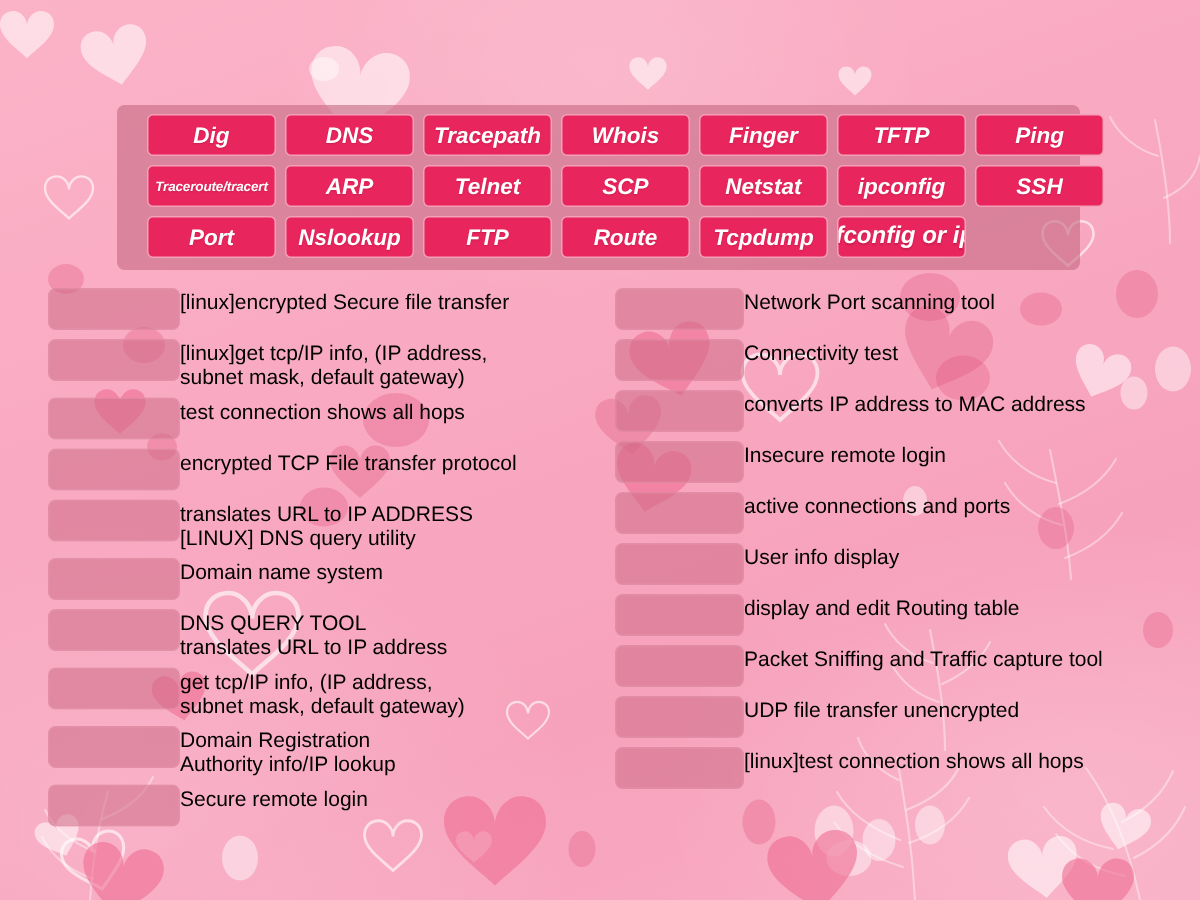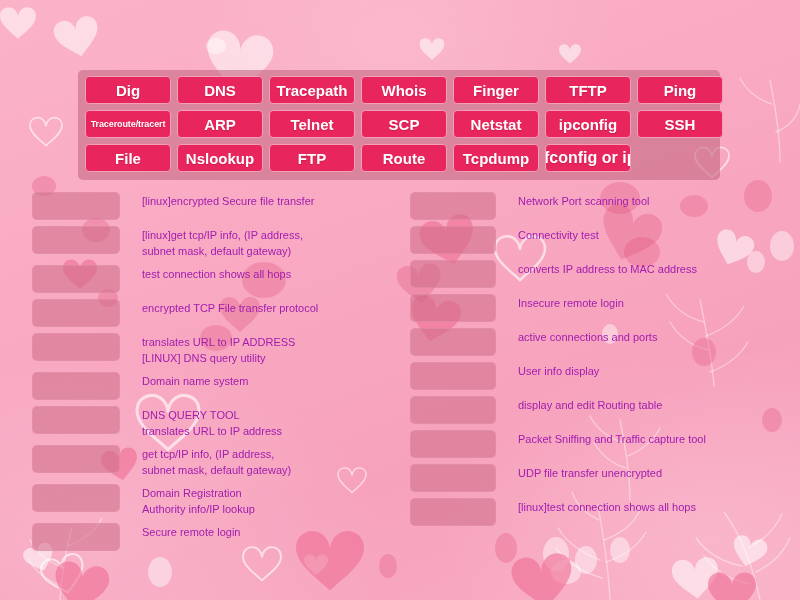--- a/index.html
+++ b/index.html
@@ -32,21 +32,22 @@
   
   #wordbank {
     position: absolute;
     left: 78px;
     top: 70px;
     width: 642px;
     height: 110px;
     background: rgba(199, 106, 132, 0.62);
     border-radius: 5px;
     z-index: 5;
-    padding: 6px 7px;
+    padding: 6px 20px;
+    font-style: italic;
   }
   .wb-row {
     display: flex;
     gap: 6px;
     height: 28px;
     margin-bottom: 6px;
   }
   .wb-row:last-child { margin-bottom: 0; }
 
   .tile {
@@ -92,23 +93,23 @@
     height: 28px;
     background: rgba(205, 108, 134, 0.55);
     border: 1px solid rgba(226, 150, 172, 0.55);
     border-radius: 5px;
     cursor: pointer;
   }
   #col-right .dropzone { flex: 0 0 86px; }
 
   .answer {
     flex: 1;
-    margin-left: 22px;
-    color: #a21caf;
-    font-size: 11px;
+    margin-left: 0;
+    color: #000000;
+    font-size: 14px;
     line-height: 16px;
     padding-top: 1px;
     font-family: "Liberation Sans", sans-serif;
   }
   .answer .ln { display: block; white-space: nowrap; }
 
   
 </style>
 </head>
 <body>
@@ -297,21 +298,21 @@
     <div class="tile small">Traceroute/tracert</div>
     <div class="tile">ARP</div>
     <div class="tile">Telnet</div>
     <div class="tile">SCP</div>
     <div class="tile">Netstat</div>
     <div class="tile">ipconfig</div>
     <div class="tile">SSH</div>
   </div>
 
   <div class="wb-row">
-    <div class="tile">File</div>
+    <div class="tile">Port</div>
     <div class="tile">Nslookup</div>
     <div class="tile">FTP</div>
     <div class="tile">Route</div>
     <div class="tile">Tcpdump</div>
     <div class="tile small2">ifconfig or ip</div>
   </div>
 </div>
 
 <div class="col" id="col-left">
 

